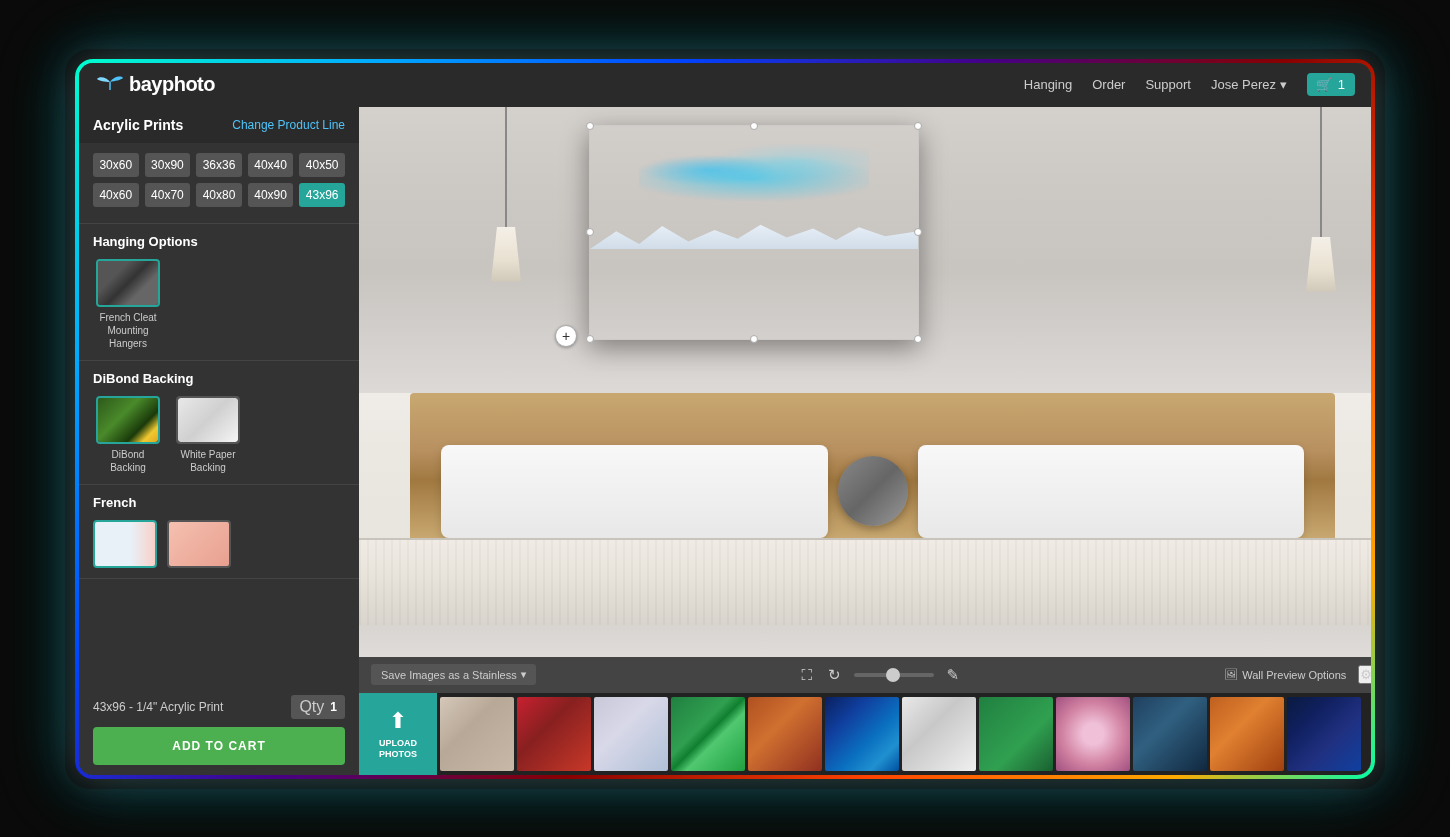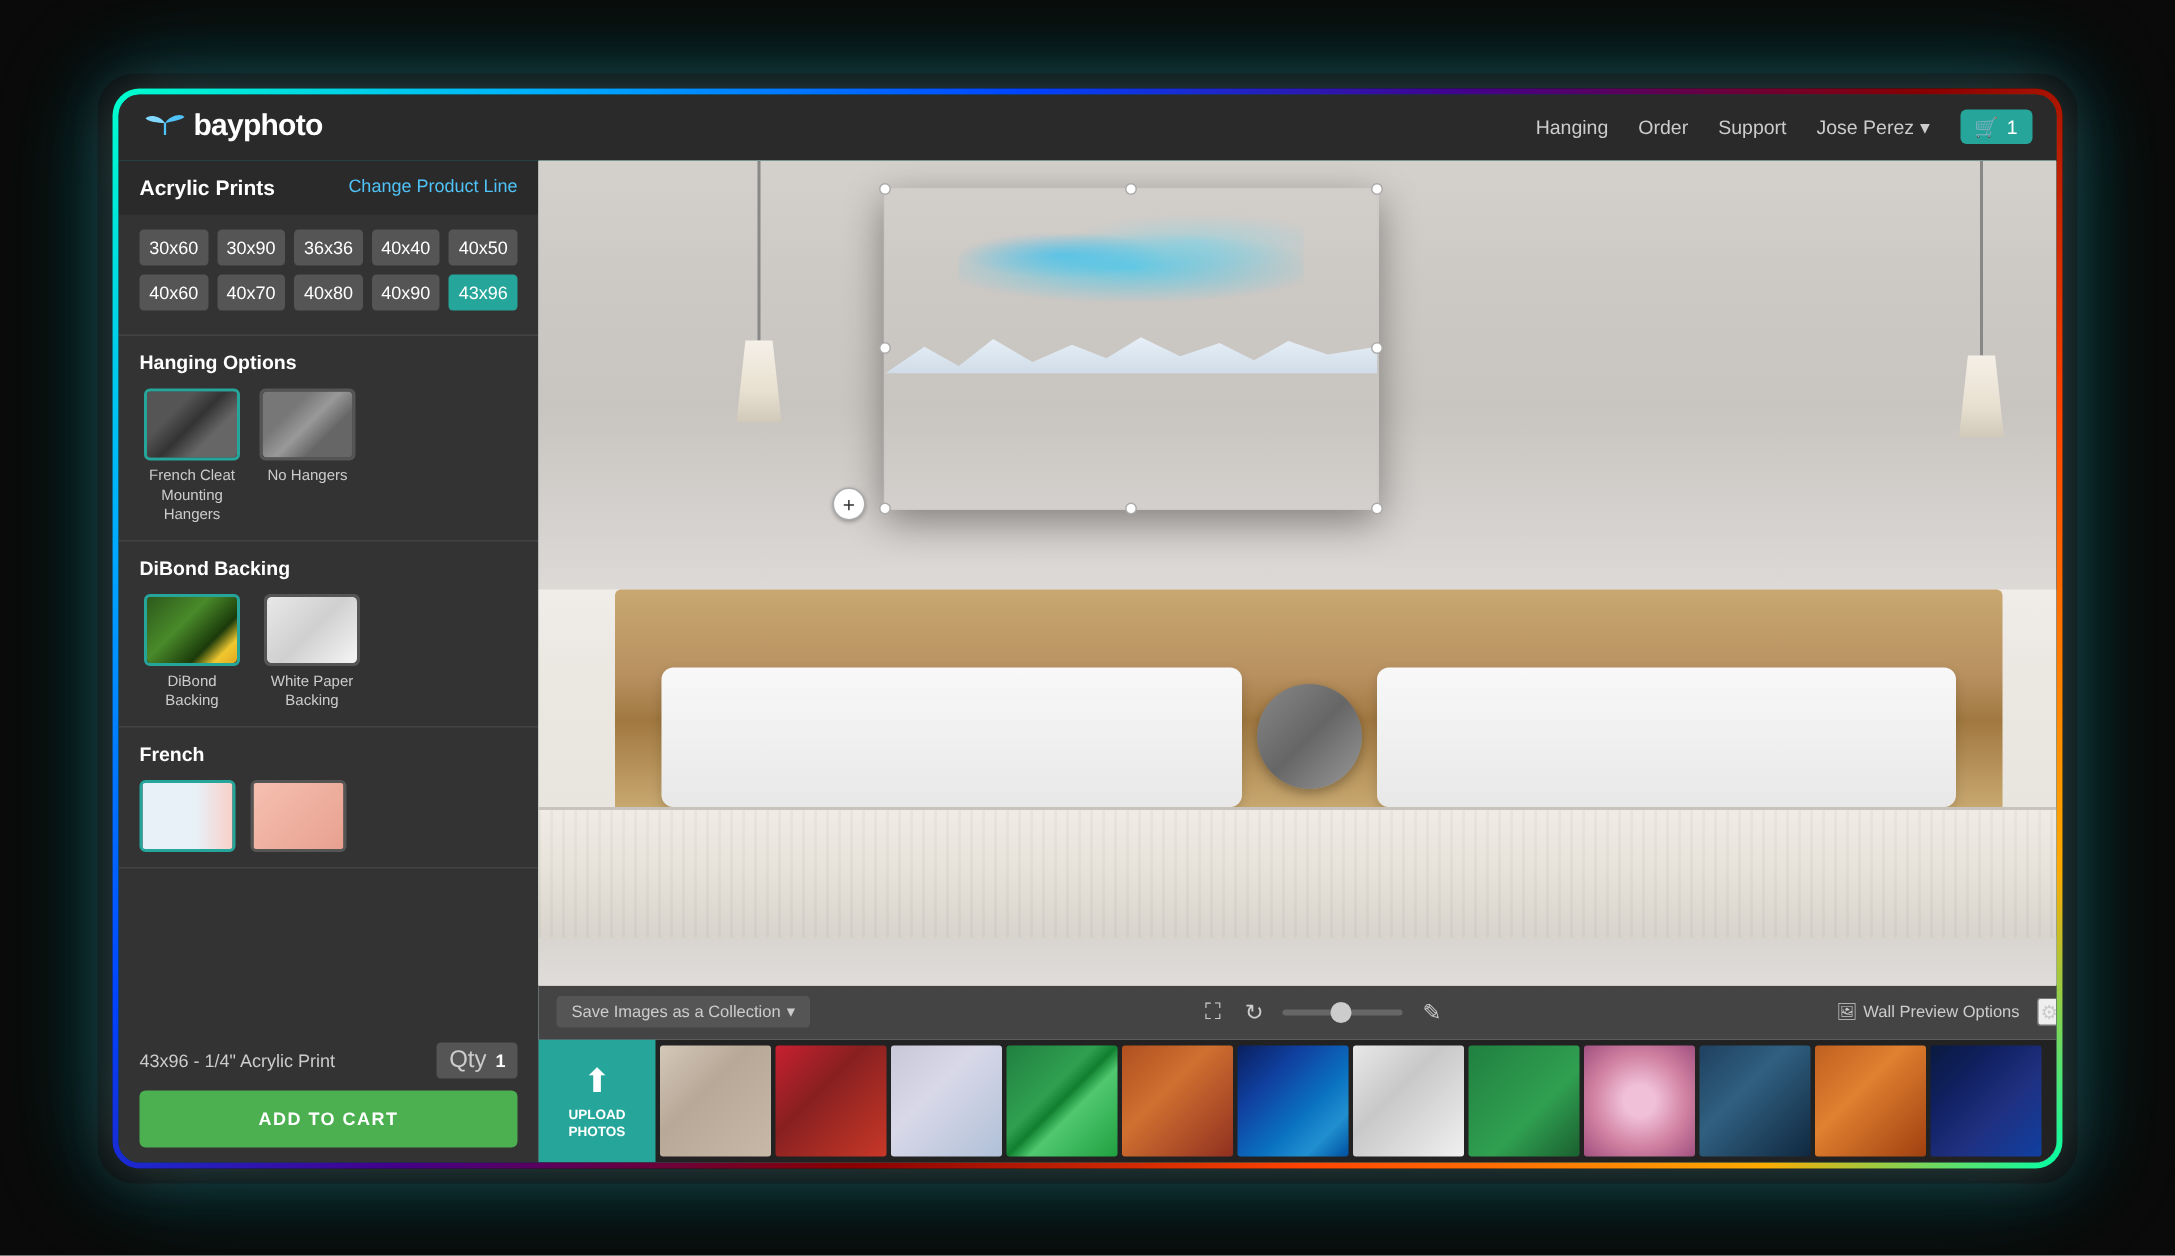--- a/index.html
+++ b/index.html
@@ -110,20 +110,21 @@
       width: 280px;
       background: #333;
       display: flex;
       flex-direction: column;
       flex-shrink: 0;
       overflow-y: auto;
       overflow-x: hidden;
     }
     .sidebar-header {
       display: flex;
+      align-items: center;
       justify-content: space-between;
       padding: 10px 14px;
       background: #2a2a2a;
     }
     .sidebar-title {
       color: #fff;
       font-size: 14px;
       font-weight: bold;
     }
     .change-product-link {
@@ -761,26 +762,20 @@
 
             <div class="section">
               <div class="section-title">Hanging Options</div>
               <div class="option-cards">
                 <div class="option-card">
                   <div class="option-card-img selected">
                     <div class="hanger-french"></div>
                   </div>
                   <span class="option-card-label">French Cleat Mounting Hangers</span>
                 </div>
-                <div class="option-card">
-                  <div class="option-card-img">
-                    <div class="hanger-none"></div>
-                  </div>
-                  <span class="option-card-label">No Hangers</span>
-                </div>
               </div>
             </div>
 
             <div class="section">
               <div class="section-title">DiBond Backing</div>
               <div class="option-cards">
                 <div class="option-card">
                   <div class="option-card-img selected">
                     <div class="dibond-forest"></div>
                   </div>
@@ -859,21 +854,21 @@
               <div class="resize-handle bm"></div>
               <div class="resize-handle lm"></div>
               <div class="resize-handle rm"></div>
             </div>
 
             <div class="plus-icon">+</div>
           </div>
 
           <div class="preview-toolbar">
             <button class="save-collection-btn">
-              <span>Save Images as a Collection</span>
+              <span>Save Images as a Stainless</span>
               <span>▾</span>
             </button>
             <div class="toolbar-spacer"></div>
             <div class="toolbar-actions">
               <button class="toolbar-icon-btn">⛶</button>
               <button class="toolbar-icon-btn">↻</button>
               <div class="zoom-slider">
                 <div class="zoom-slider-thumb"></div>
               </div>
               <button class="toolbar-icon-btn">✎</button>

